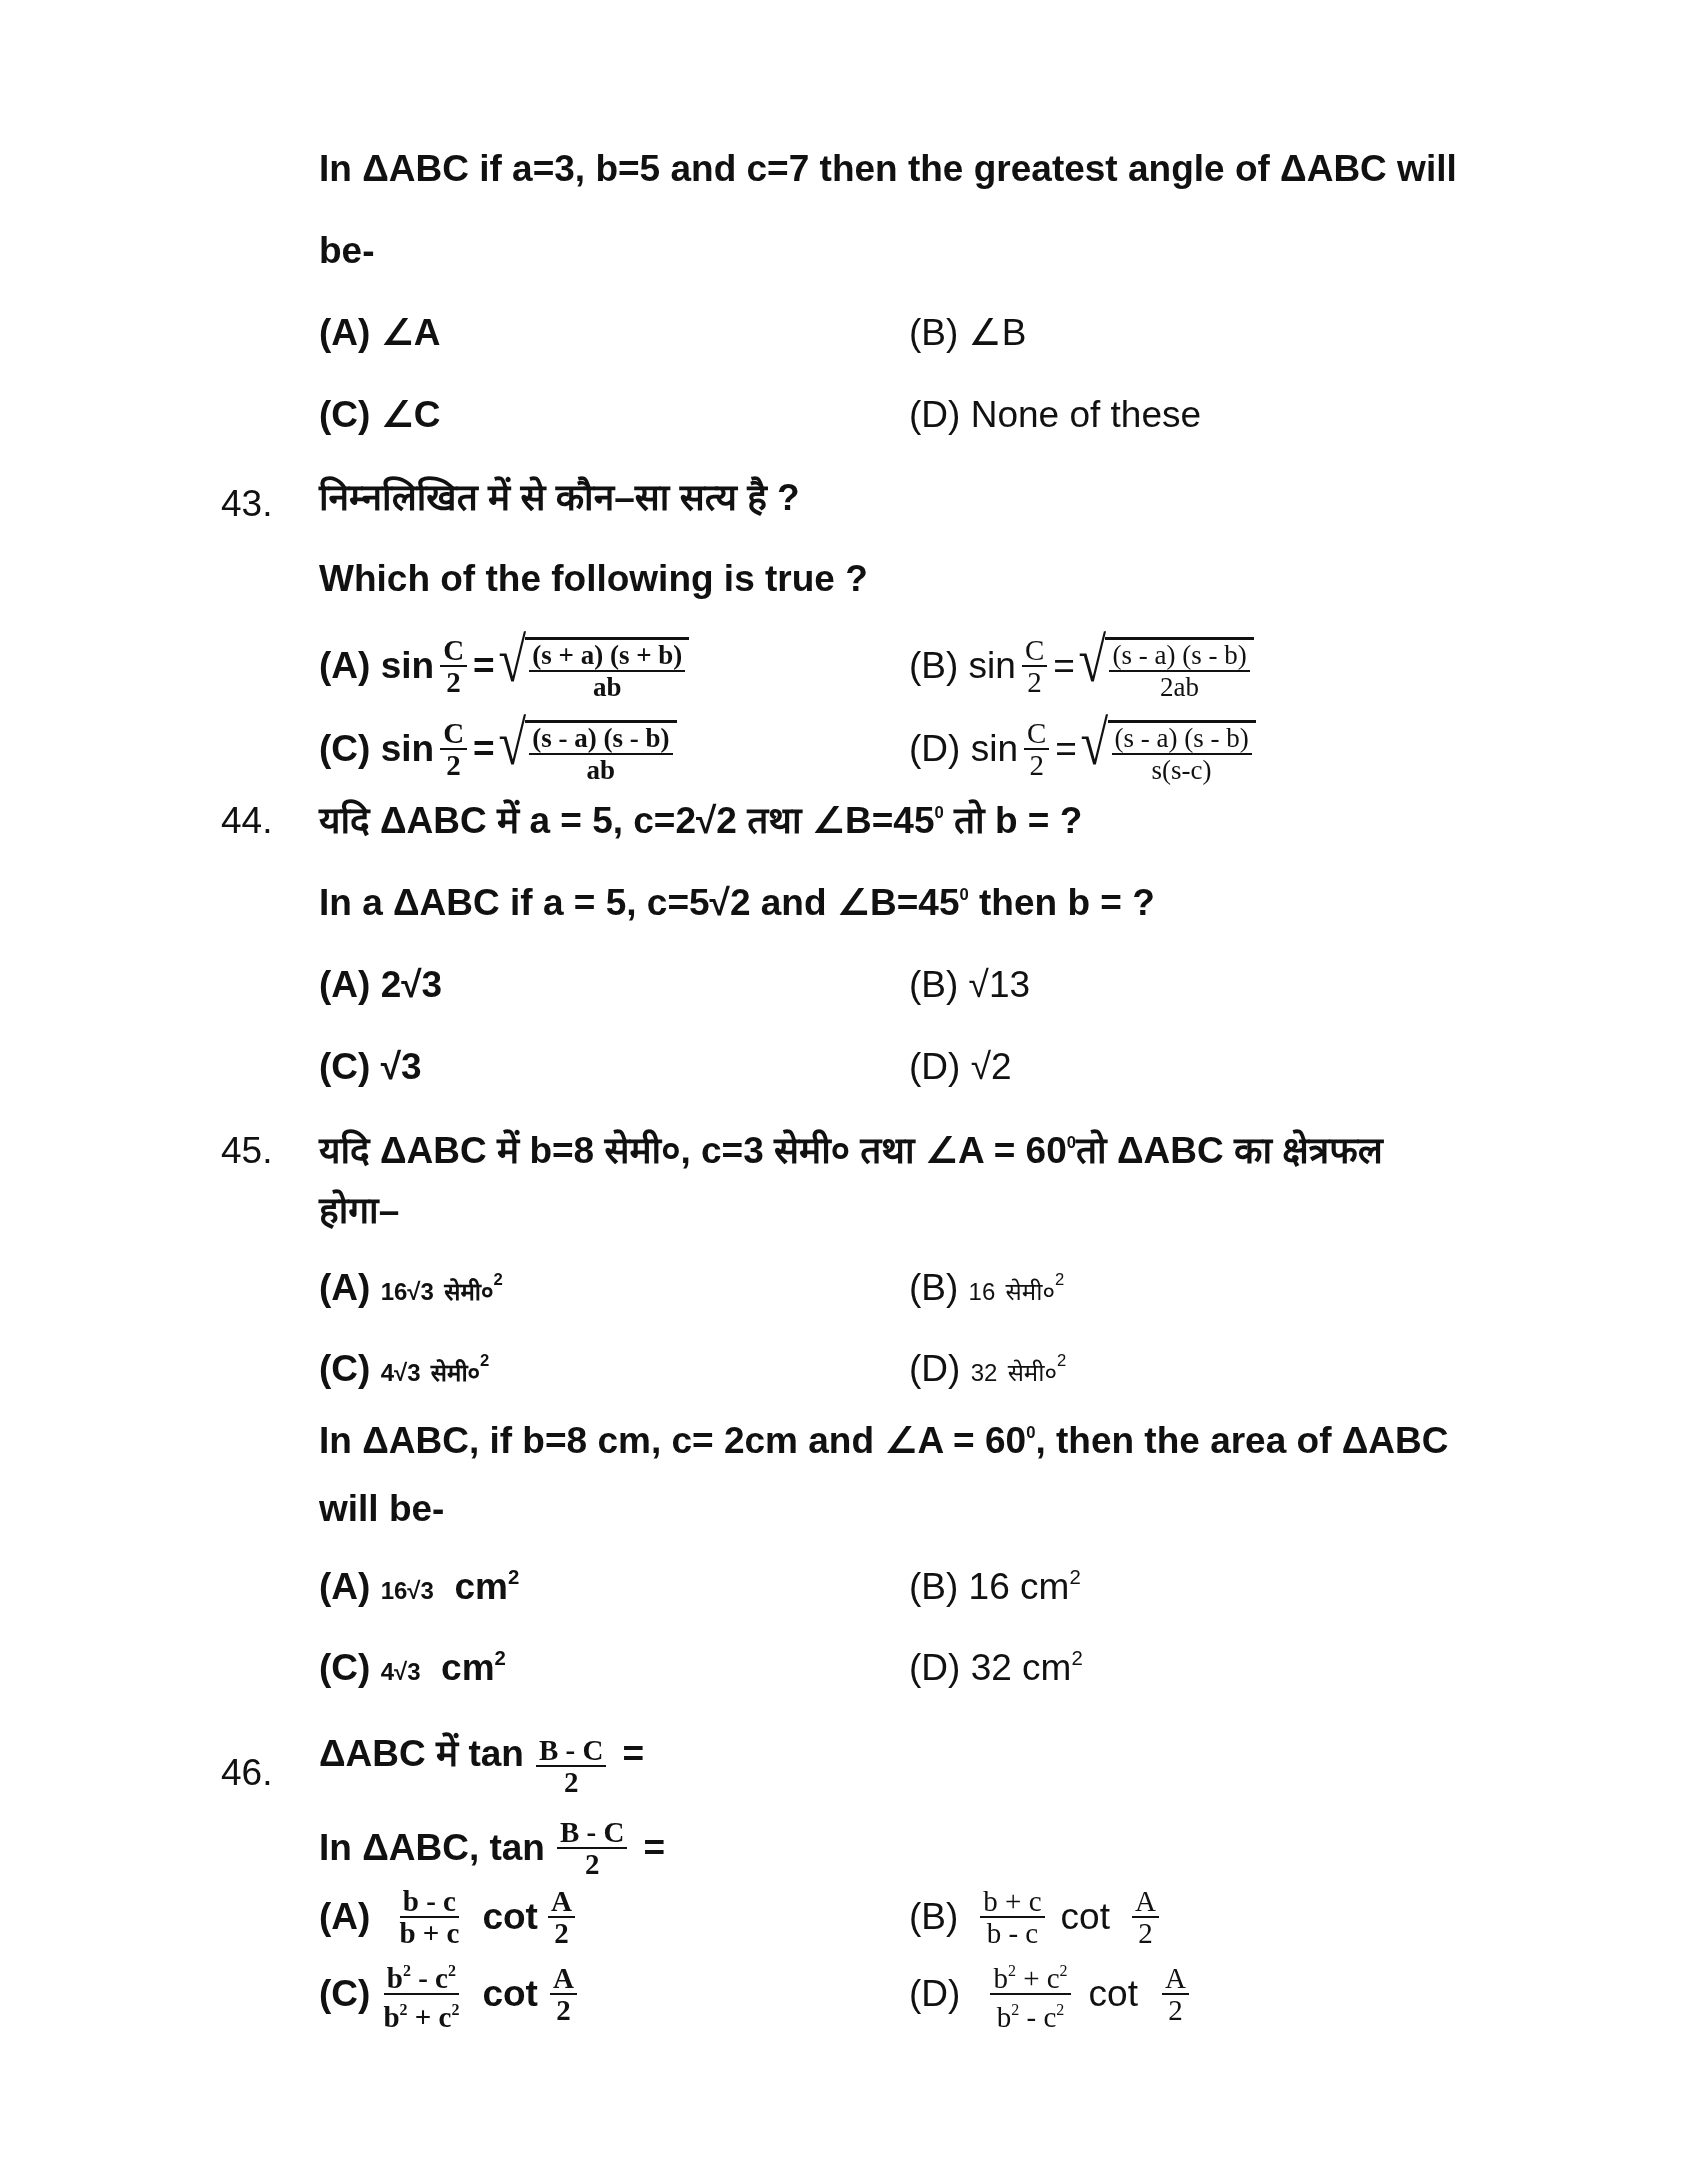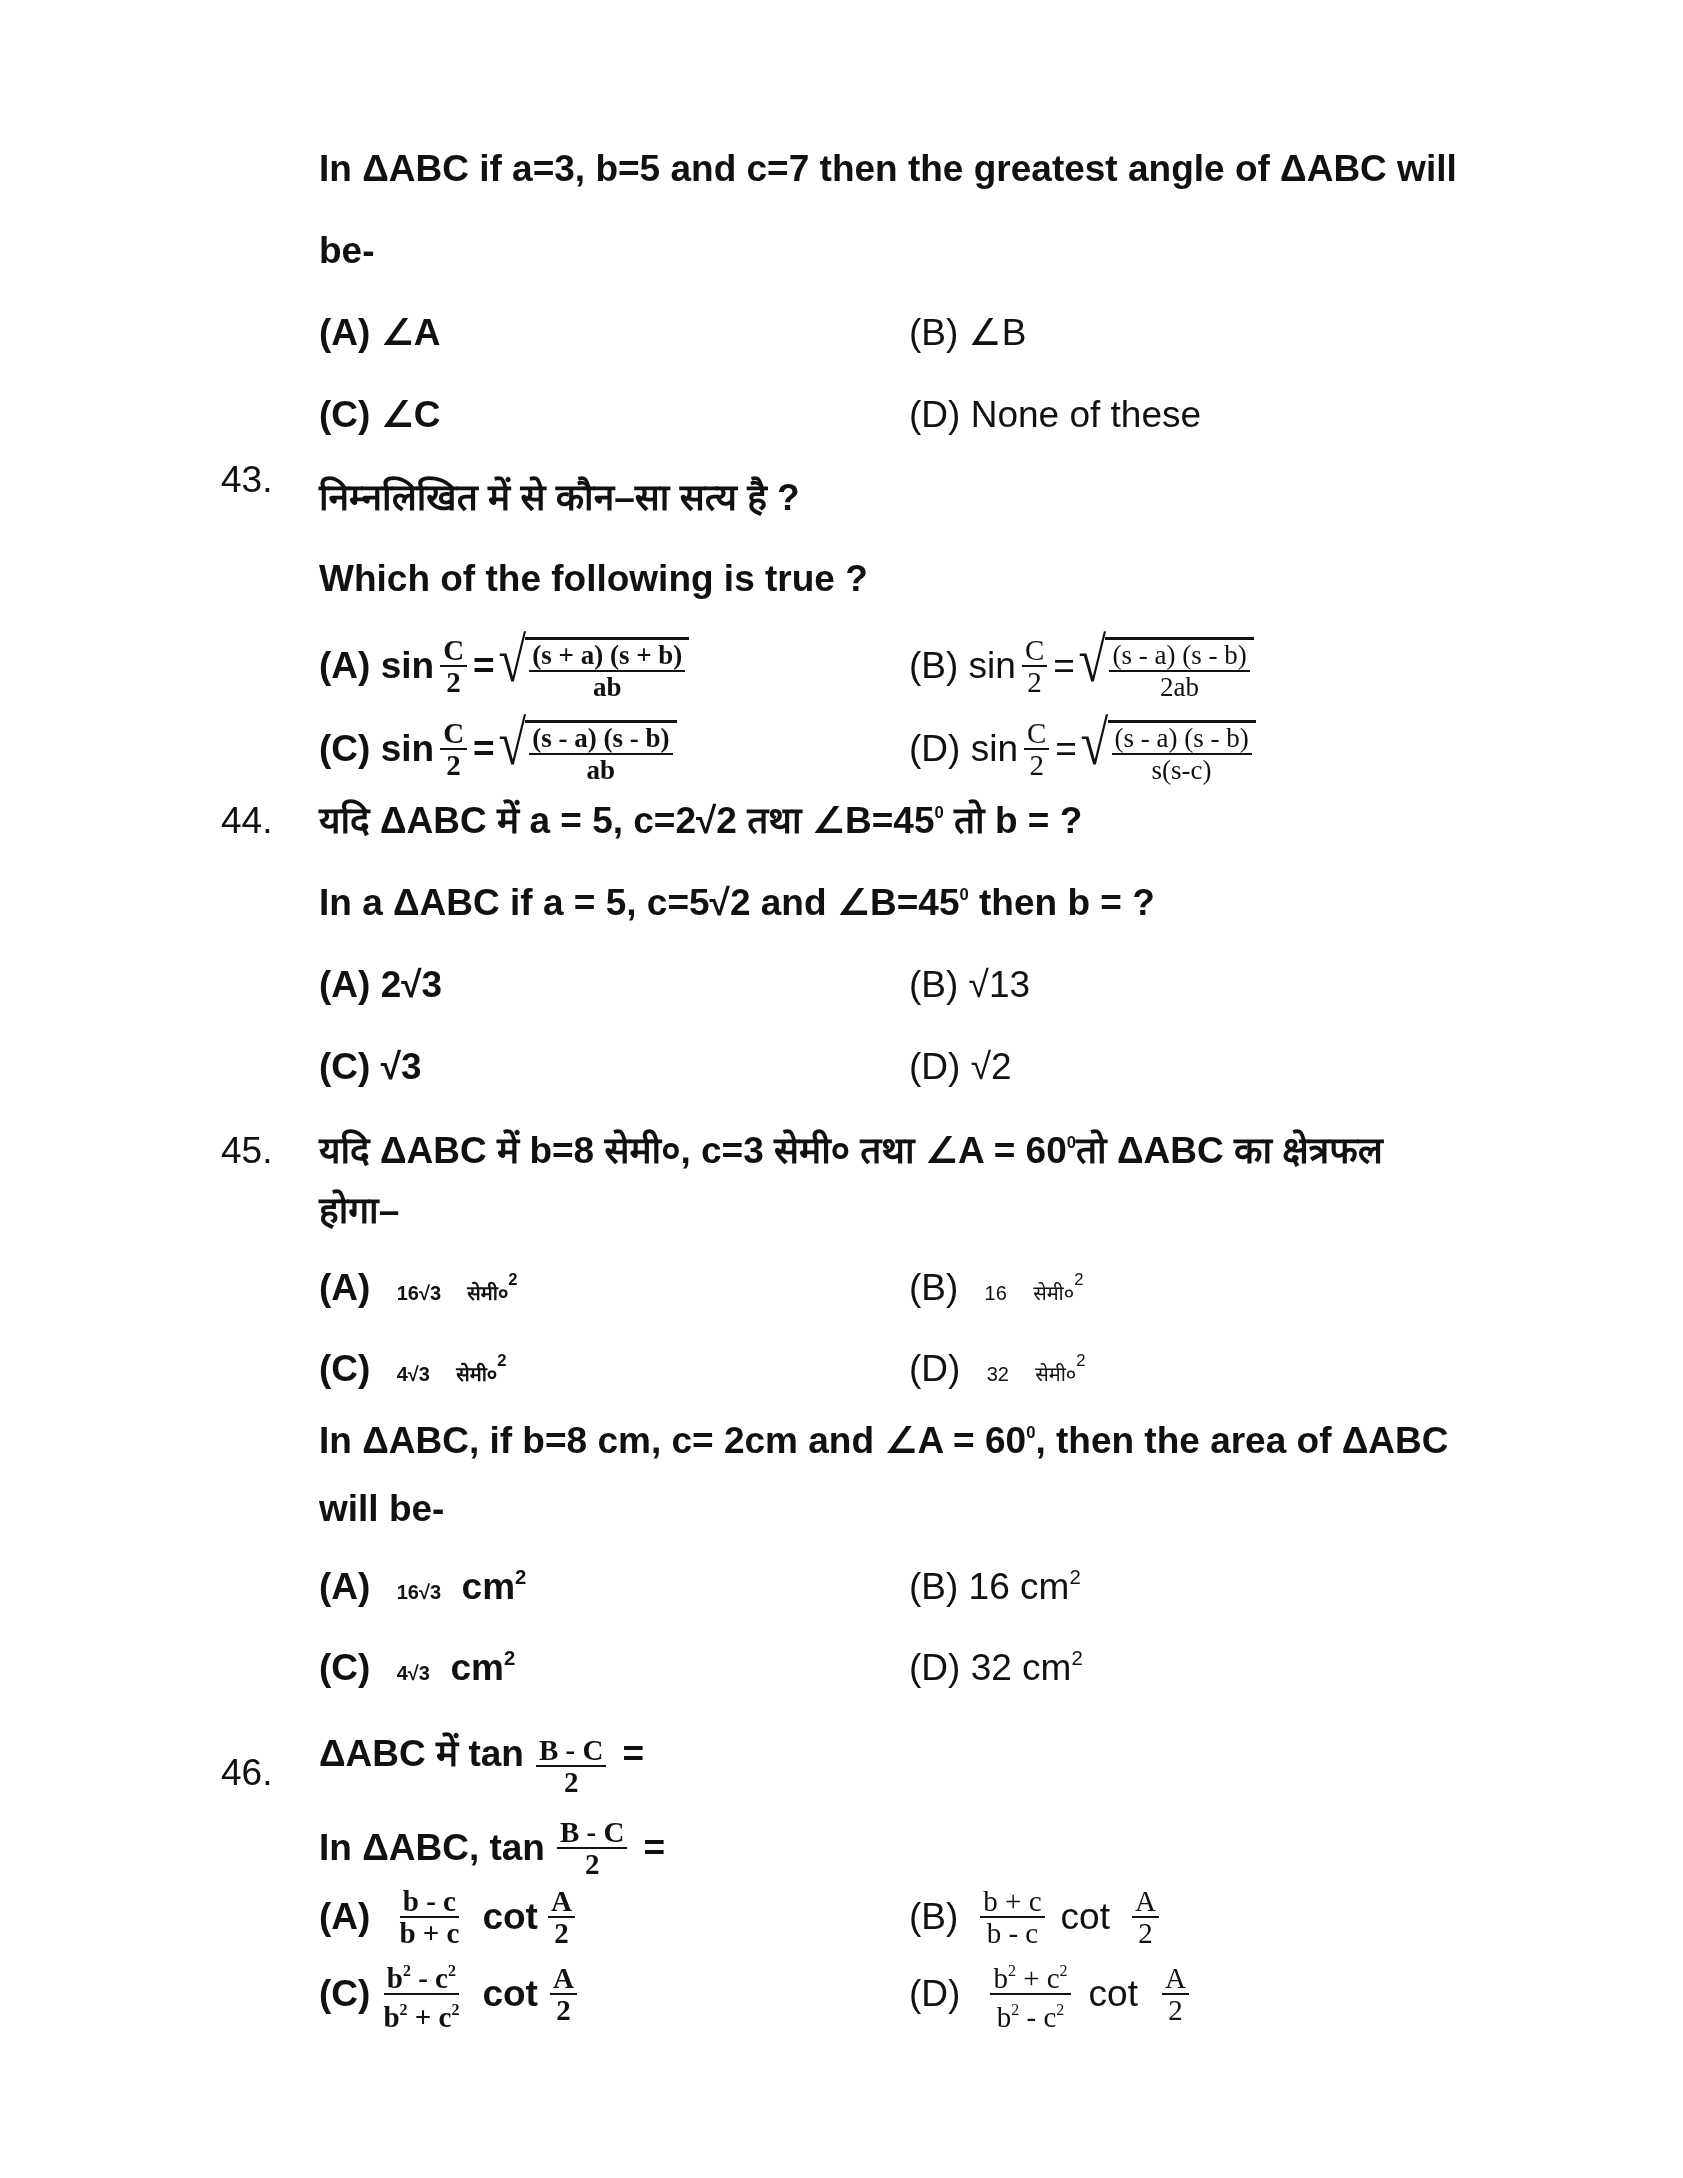--- a/index.html
+++ b/index.html
@@ -4,21 +4,21 @@
 <style>
   html, body { margin:0; padding:0; background:#ffffff; }
   body { width:1683px; height:2178px; position:relative; overflow:hidden;
          font-family:"Liberation Sans", "DejaVu Sans", sans-serif; color:#111; }
   .ln { position:absolute; font-size:37px; line-height:37px; white-space:nowrap; }
   .num { position:absolute; left:221px; font-size:37px; line-height:37px; }
   .c1 { left:319px;font-weight:bold; }
   .c2 { left:909px; }
   sup.s { font-size:0.55em; vertical-align:0.75em; line-height:0; }
   sup.t { font-size:0.45em; vertical-align:0.9em; line-height:0; }
-  .small { font-size:20px;margin-left:16px; }
+  .small { font-size:24px; }
   .frac { display:inline-flex; flex-direction:column; align-items:center;
           font-family:"Liberation Serif", serif; font-size:29px; line-height:30px;
           vertical-align:middle; margin:0 6px; }
   .frac .n { border-bottom:2px solid #111; padding:0 3px; }
   .frac .d { padding:0 3px; }
   .sqrt { display:inline-flex; align-items:flex-start; vertical-align:middle; }
   .sqrt .rad { font-family:"Liberation Serif", serif; font-size:63px; line-height:63px;
                transform:scaleX(0.8); margin-right:-4px; }
   .sqrt .body { border-top:3px solid #111; margin-top:8px; }
   .sqrt .frac { font-size:27px; margin:0 4px; }
@@ -40,21 +40,21 @@
 </div>
 <div class="ln c1" style="top:396px">
   <span>(C)</span>
   <span>∠C</span>
 </div>
 <div class="ln c2" style="top:396px">
   <span>(D)</span>
   <span>None of these</span>
 </div>
 
-<div class="num" style="top:461px">43.</div>
+<div class="num" style="top:485px">43.</div>
 <div class="ln c1" style="top:479px">निम्नलिखित में से कौन–सा सत्य है ?</div>
 <div class="ln c1" style="top:560px">Which of the following is true ?</div>
 
 <div class="ln c1" style="top:626px; height:79px; display:flex; align-items:center">
   <span>(A)</span>&nbsp;<span>sin</span>
   <span class="frac">
       <span class="n">C</span>
       <span class="d">2</span>
     </span>
   <span>=</span>

